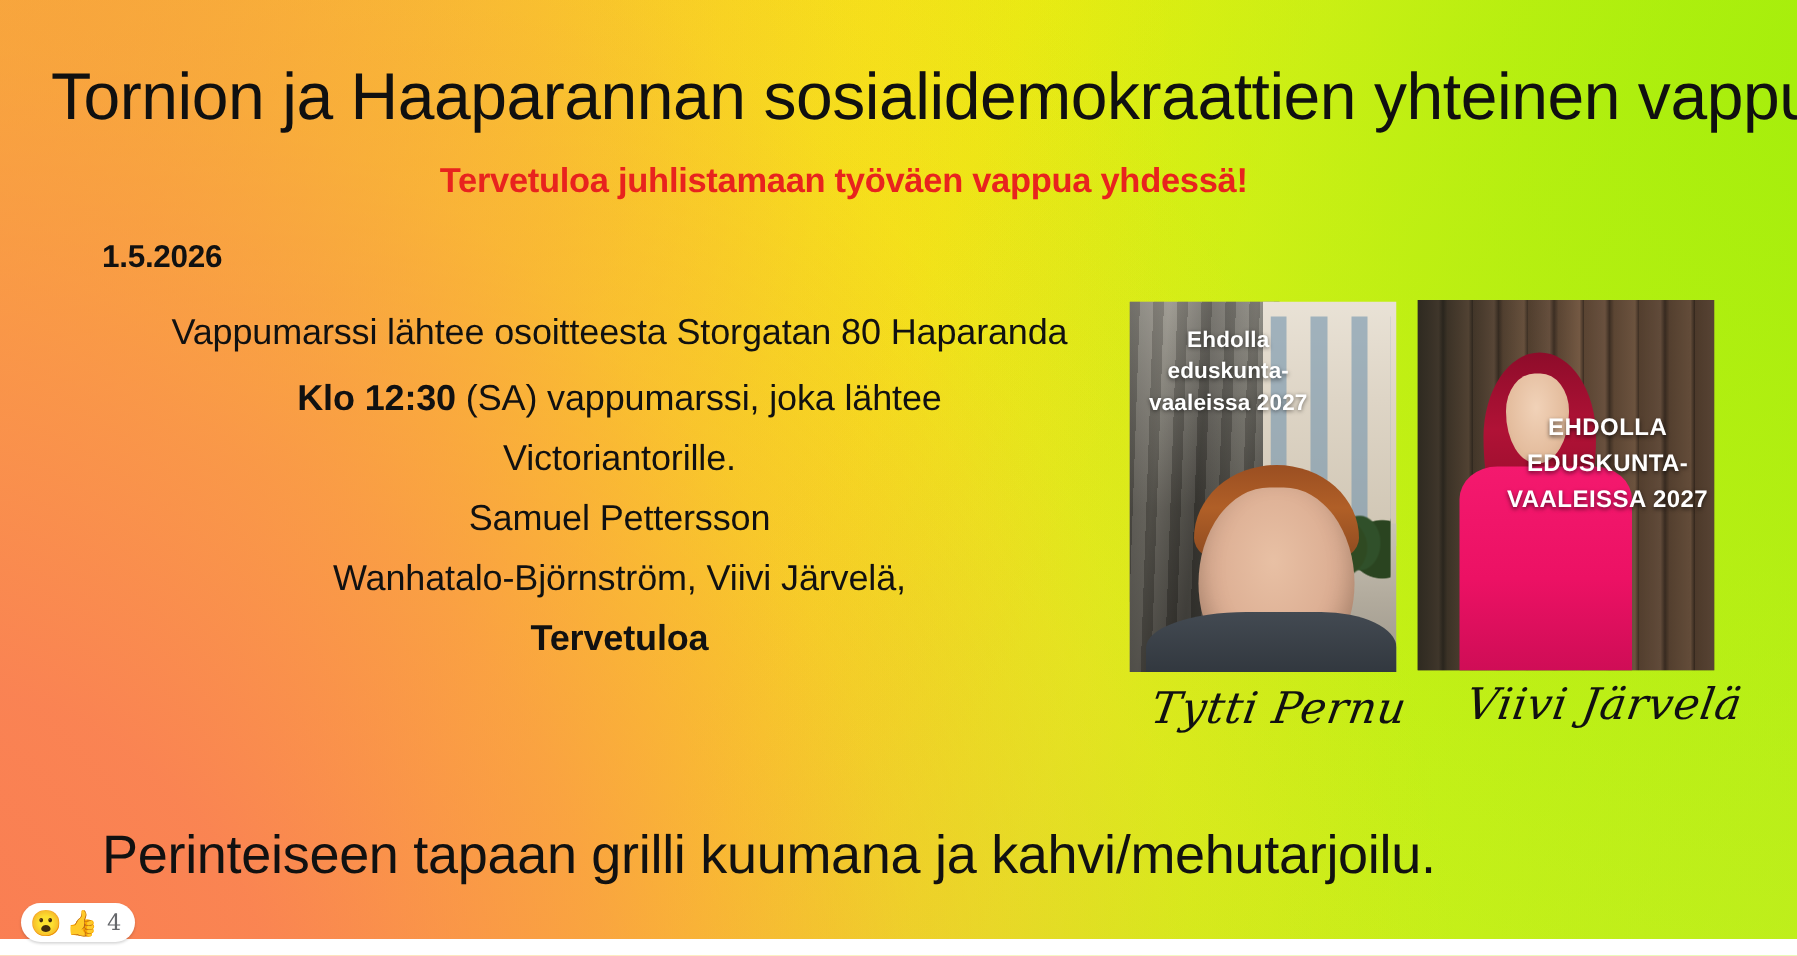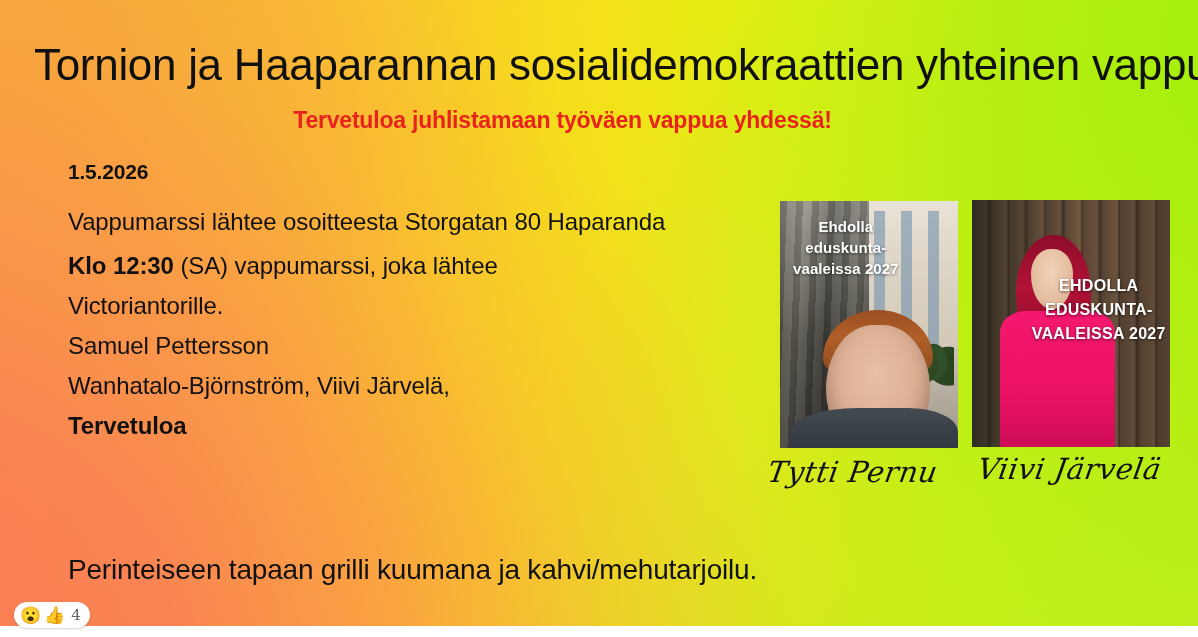--- a/index.html
+++ b/index.html
@@ -89,40 +89,40 @@
     font-weight: 700;
     letter-spacing: -0.2px;
     margin: 0 0 13px 0;
   }
   .body-block p {
     margin: 0;
     font-size: 24px;
     line-height: 40px;
     font-weight: 400;
     letter-spacing: -0.1px;
+    text-align: center;
   }
   .body-block p.tight { line-height: 40px; }
   .body-block b { font-weight: 700; }
   .spacer-sm { height: 4px; }
 
   .closing {
     position: absolute;
     left: 68px;
     top: 552px;
-    font-size: 28px;
+    font-size: 36px;
     line-height: 36px;
     color: #111111;
     letter-spacing: -0.2px;
   }
 
   
   .photo {
     position: absolute;
     overflow: hidden;
-    margin-left: 27px;
   }
   #photo-tytti {
     left: 753px;
     top: 201px;
     width: 178px;
     height: 247px;
   }
   #photo-viivi {
     left: 945px;
     top: 200px;

